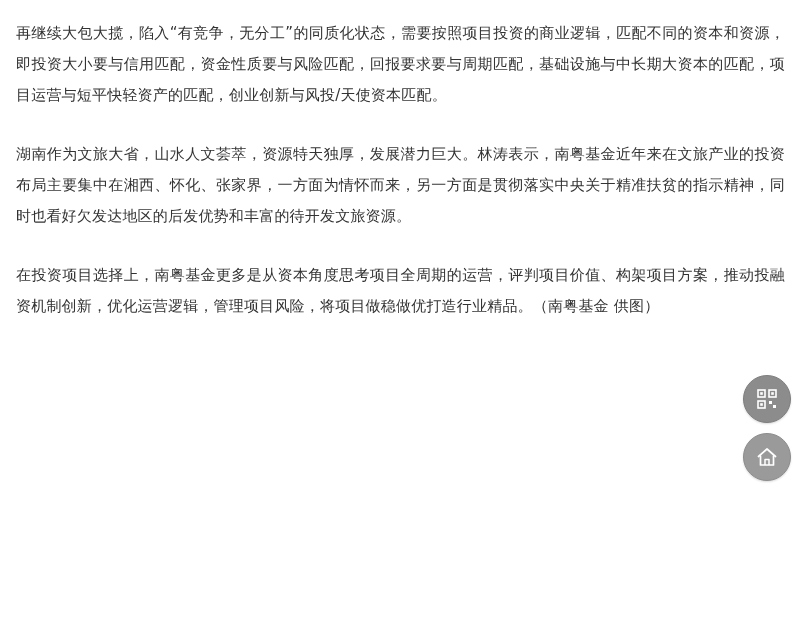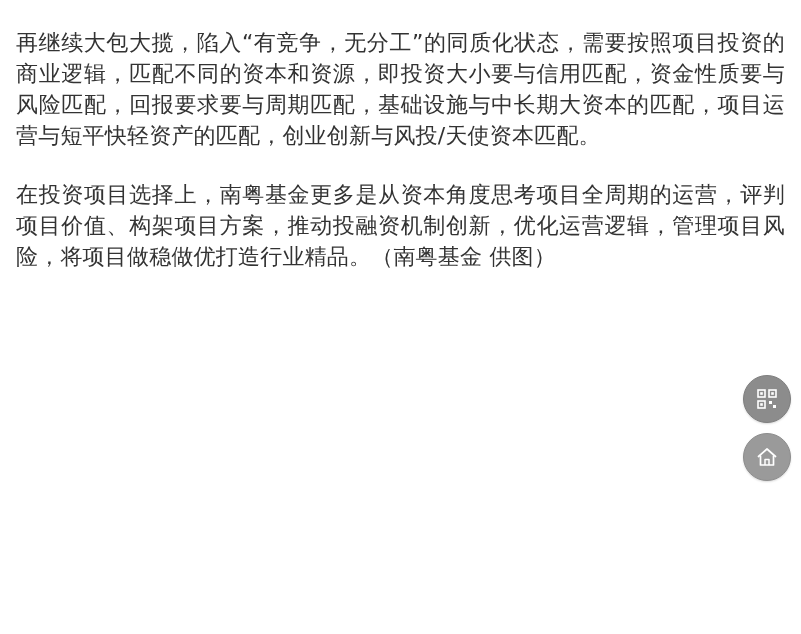--- a/index.html
+++ b/index.html
@@ -13,22 +13,22 @@
     font-family: "DejaVu Sans", "Liberation Sans", sans-serif;
     overflow: hidden;
     position: relative;
   }
   #article {
     box-sizing: border-box;
     padding: 10px 16px 0 16px;
     width: 801px;
   }
   .para {
-    margin: 17px 0 28px 0;
-    font-size: 22px;
+    margin: 8px 0 28px 0;
+    font-size: 15px;
     line-height: 31px;
     color: #333333;
     text-align: justify;
     letter-spacing: 0.2px;
   }
   .para:last-child {
     margin-bottom: 0;
   }
   
   #float-actions {
@@ -60,20 +60,21 @@
   .fab.home-fab {
     background: #9a9a9a;
     border-color: #8d8d8d;
   }
 </style>
 </head>
 <body>
 
 <div id="article">
   <p class="para">再继续大包大揽，陷入“有竞争，无分工”的同质化状态，需要按照项目投资的商业逻辑，匹配不同的资本和资源，即投资大小要与信用匹配，资金性质要与风险匹配，回报要求要与周期匹配，基础设施与中长期大资本的匹配，项目运营与短平快轻资产的匹配，创业创新与风投/天使资本匹配。</p>
+  <p class="para">湖南作为文旅大省，山水人文荟萃，资源特天独厚，发展潜力巨大。林涛表示，南粤基金近年来在文旅产业的投资布局主要集中在湘西、怀化、张家界，一方面为情怀而来，另一方面是贯彻落实中央关于精准扶贫的指示精神，同时也看好欠发达地区的后发优势和丰富的待开发文旅资源。</p>
   <p class="para">在投资项目选择上，南粤基金更多是从资本角度思考项目全周期的运营，评判项目价值、构架项目方案，推动投融资机制创新，优化运营逻辑，管理项目风险，将项目做稳做优打造行业精品。（南粤基金 供图）</p>
 </div>
 
 <div id="float-actions">
   <div class="fab qr-fab">
     <svg width="24" height="24" viewBox="0 0 24 24" aria-hidden="true">
       <g fill="none" stroke="#ffffff" stroke-width="1.6">
         <rect x="3" y="3" width="7" height="7"></rect>
         <rect x="14" y="3" width="7" height="7"></rect>
         <rect x="3" y="14" width="7" height="7"></rect>

